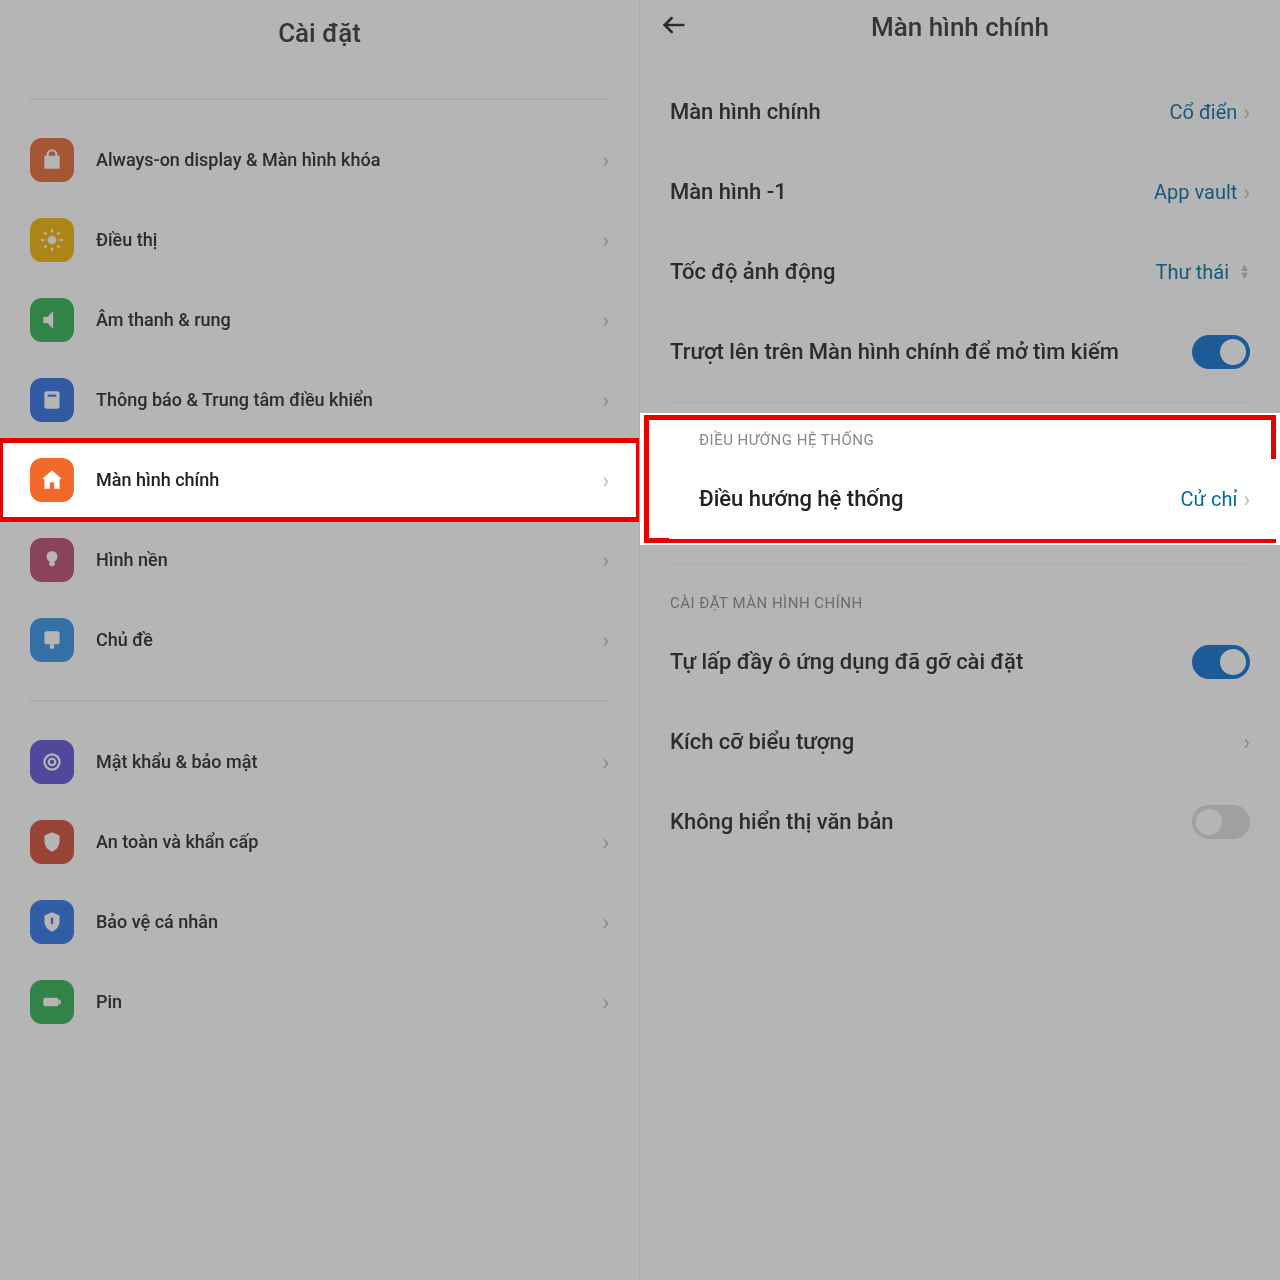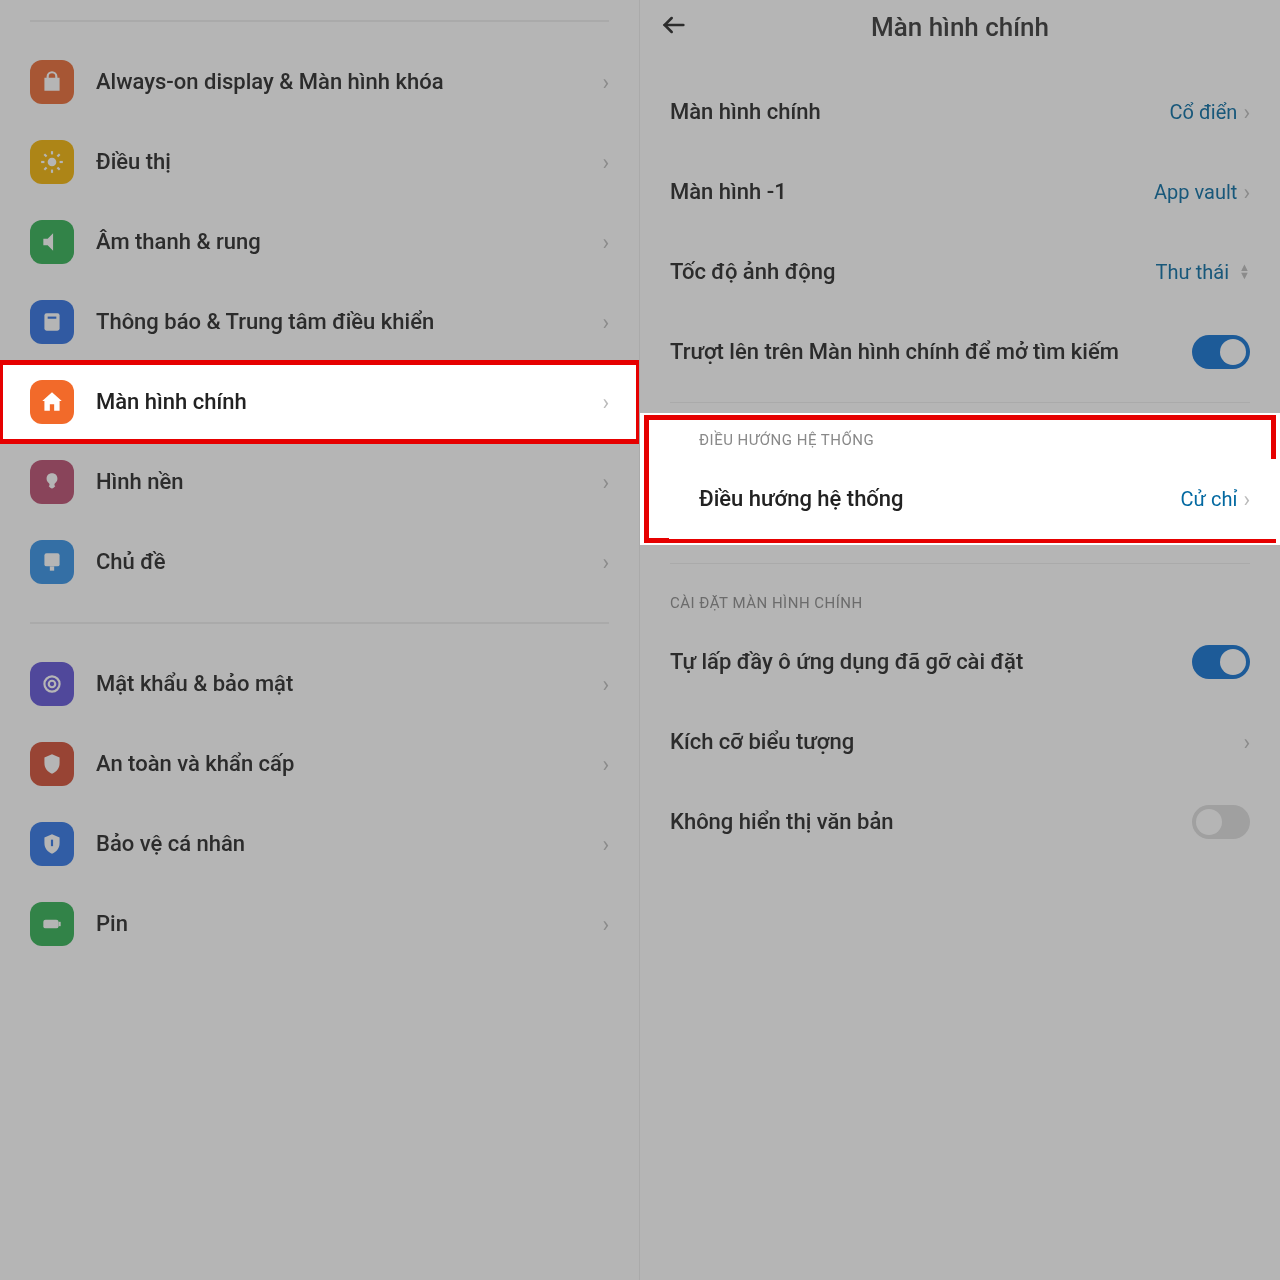--- a/index.html
+++ b/index.html
@@ -72,21 +72,21 @@
     height: 44px;
     border-radius: 12px;
     display: flex;
     align-items: center;
     justify-content: center;
     flex-shrink: 0;
     margin-right: 22px;
   }
   .row .label {
     flex: 1;
-    font-size: 22px;
+    font-size: 18px;
     font-weight: 500;
     color: #222;
     line-height: 1.3;
   }
   .chev {
     color: #bbb;
     font-size: 22px;
   }
   .divider-row {
     height: 2px;
@@ -189,20 +189,21 @@
   }
   .highlight { background: #fff; }
 
 </style>
 </head>
 <body>
 
 <div class="container">
 
   <div class="panel panel-left">
+    <div class="header-center">Cài đặt</div>
     <div class="divider-row"></div>
 
     <div class="row">
       <div class="icon" style="background:#e8672f">
         <svg viewBox="0 0 24 24" fill="#fff">
             <path d="M17 8V7a5 5 0 0 0-10 0v1H5v12h14V8h-2zm-8 0V7a3 3 0 1 1 6 0v1H9z"></path>
           </svg>
       </div>
       <div class="label">Always-on display &amp; Màn hình khóa</div>
       <div class="chev">›</div>

